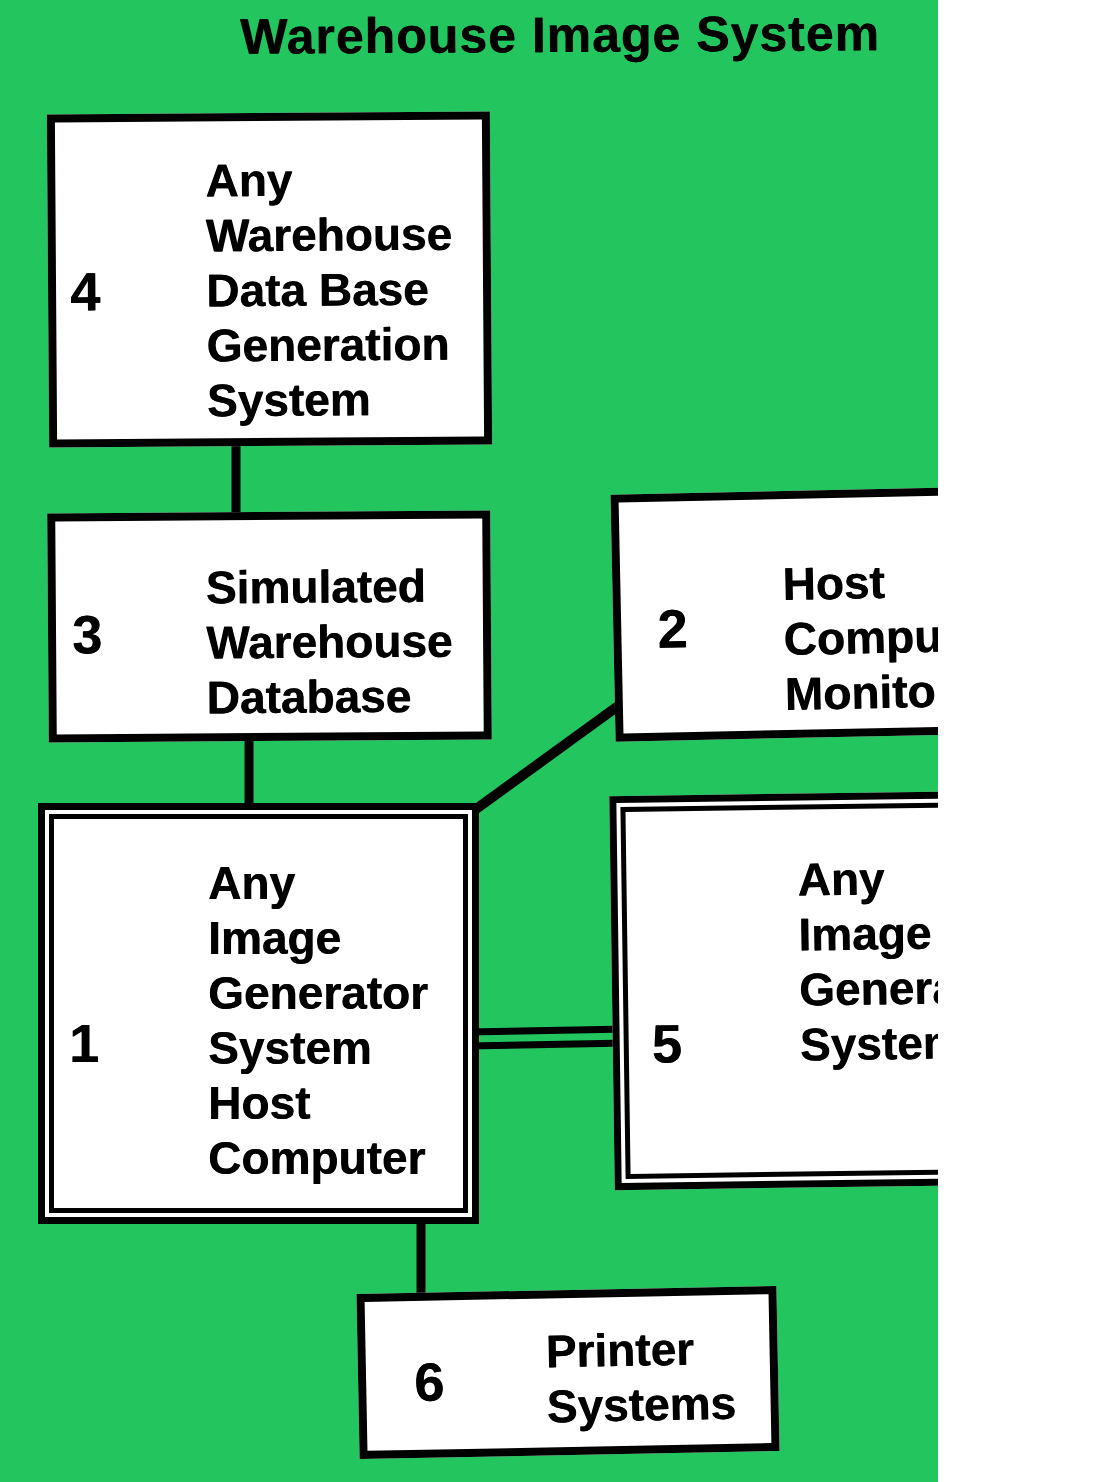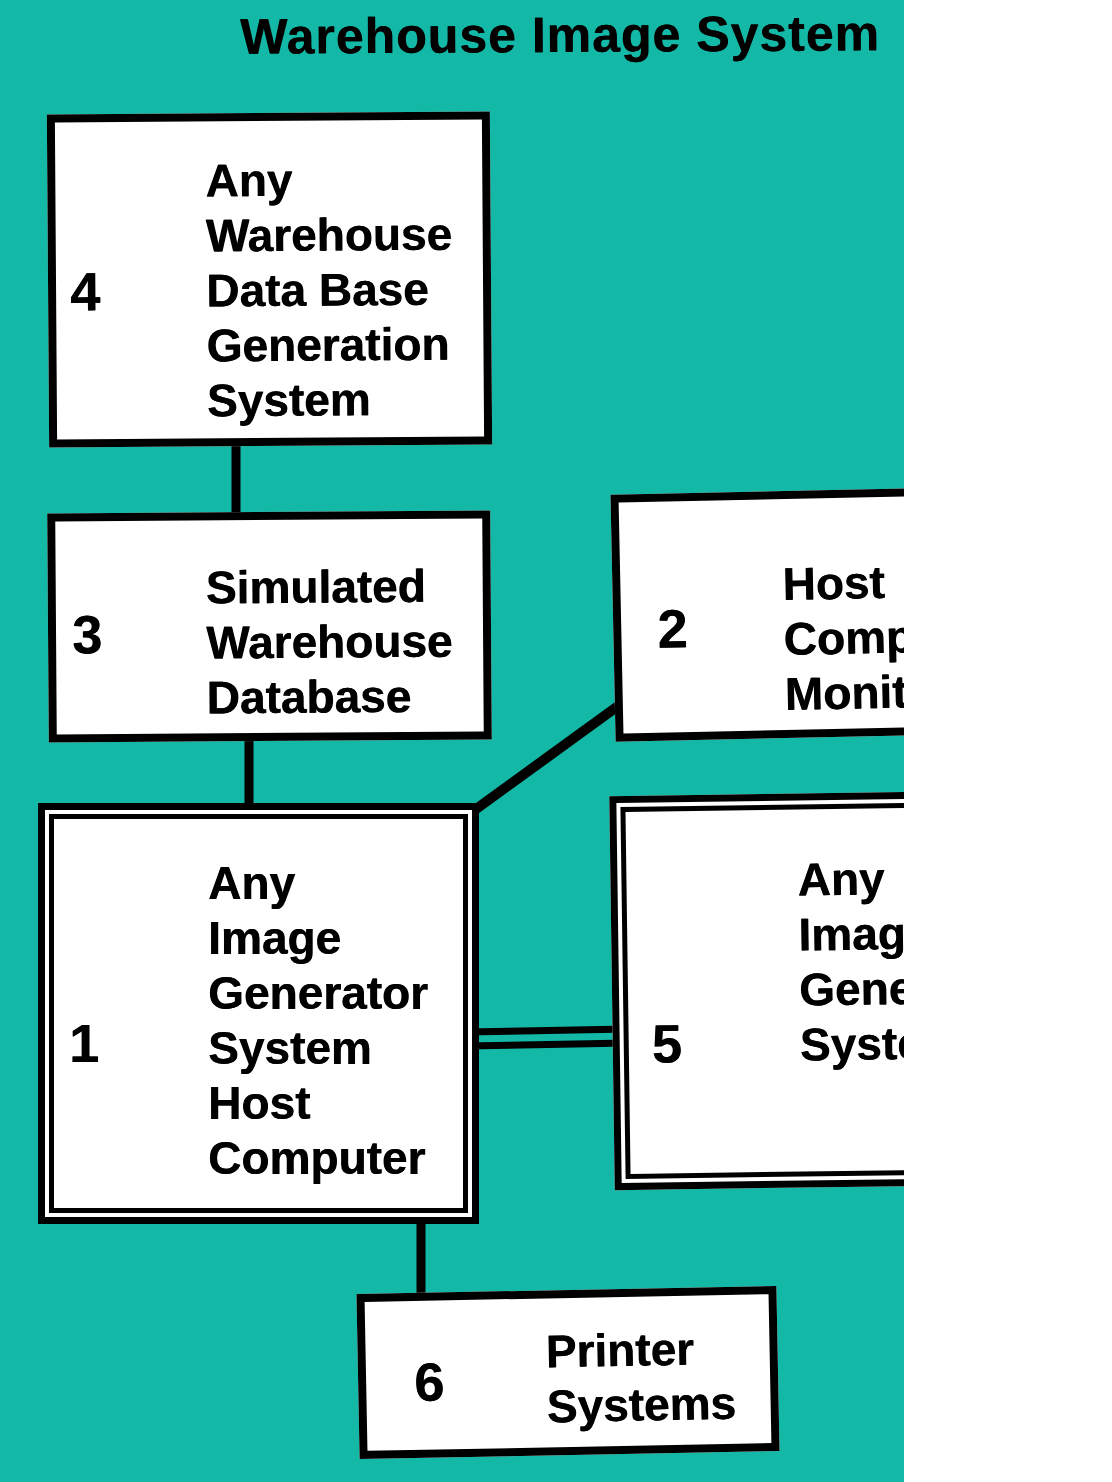--- a/index.html
+++ b/index.html
@@ -4,24 +4,25 @@
 <style>
   html, body {
     margin: 0;
     padding: 0;
     background: #ffffff;
   }
   #canvas {
     position: relative;
     width: 904px;
     height: 1482px;
-    background: #14b8a6;
+    background: #22c55e;
     overflow: hidden;
     font-family: "Liberation Sans", sans-serif;
     color: #000;
+    padding-left: 34px;
   }
   .title {
     position: absolute;
     left: 240px;
     top: 6px;
     width: 640px;
     font-size: 50px;
     font-weight: bold;
     letter-spacing: 1px;
     white-space: pre;

